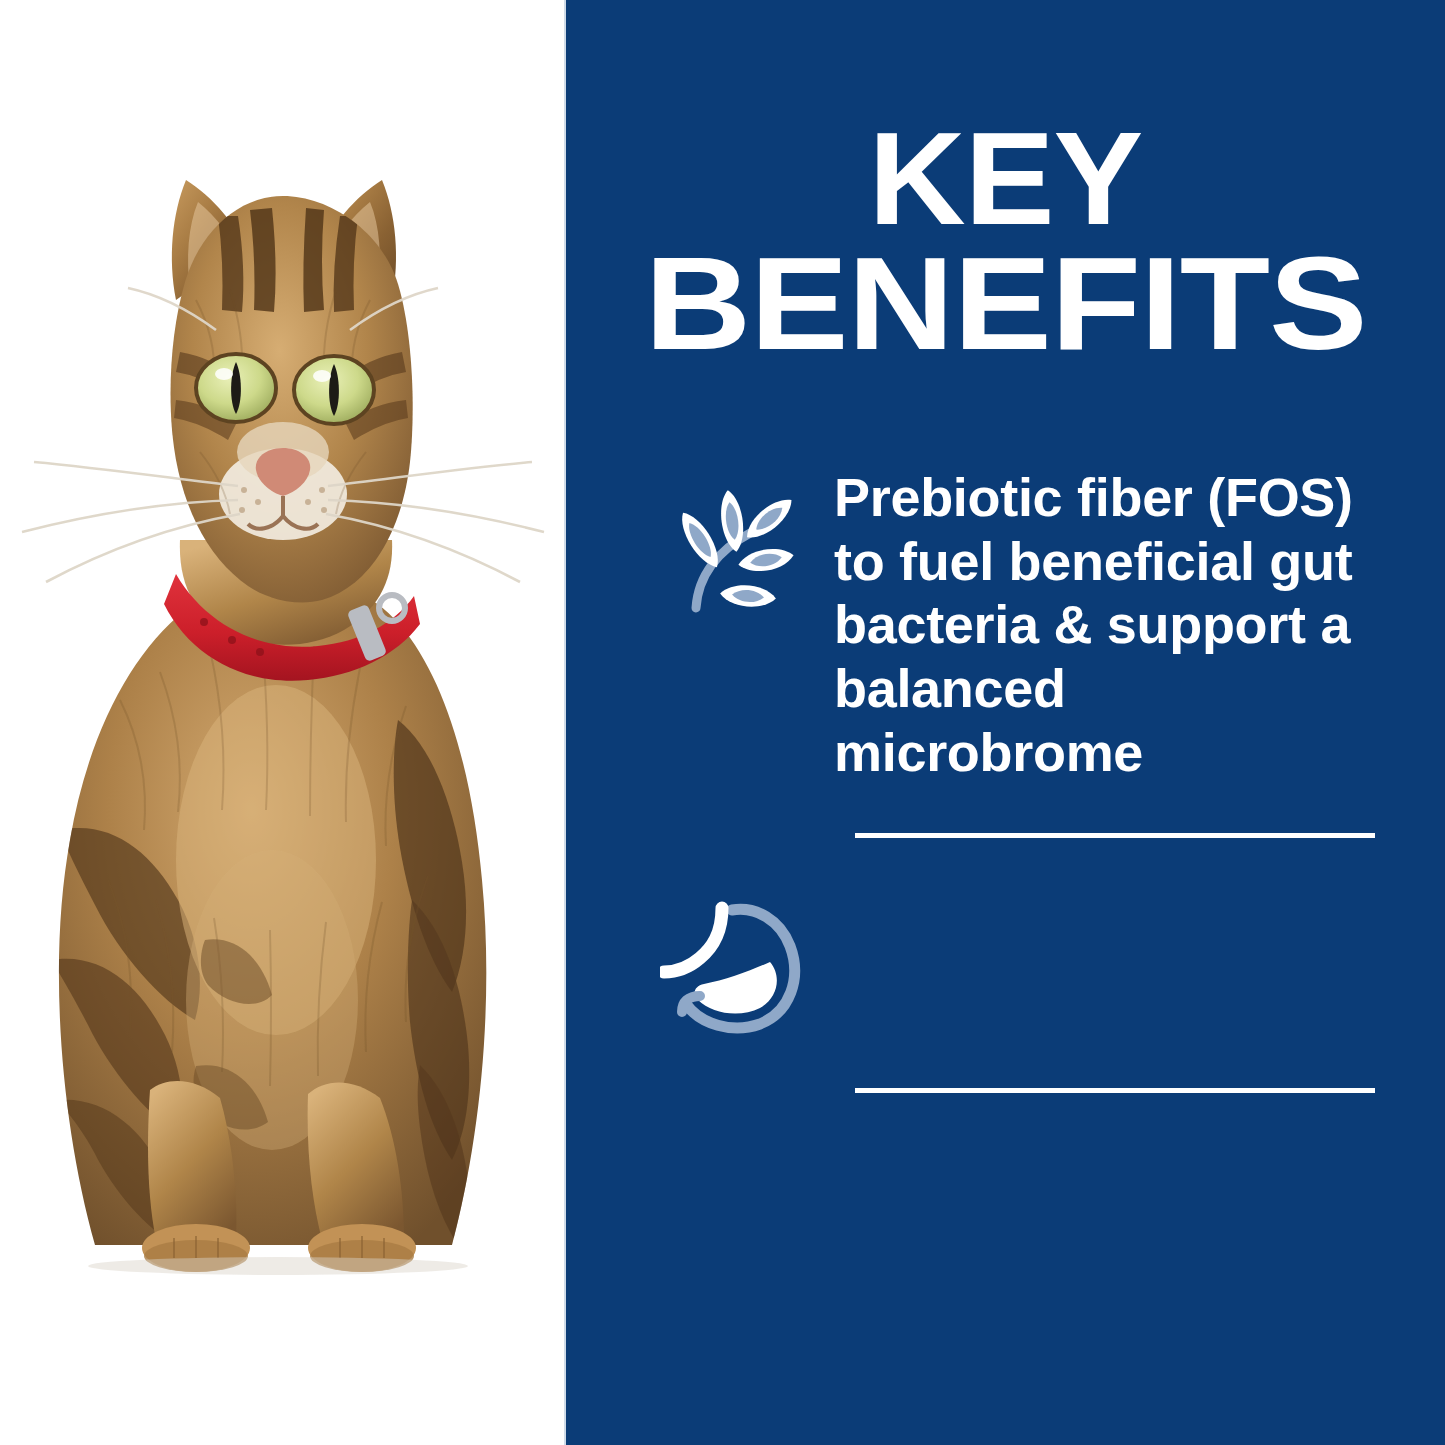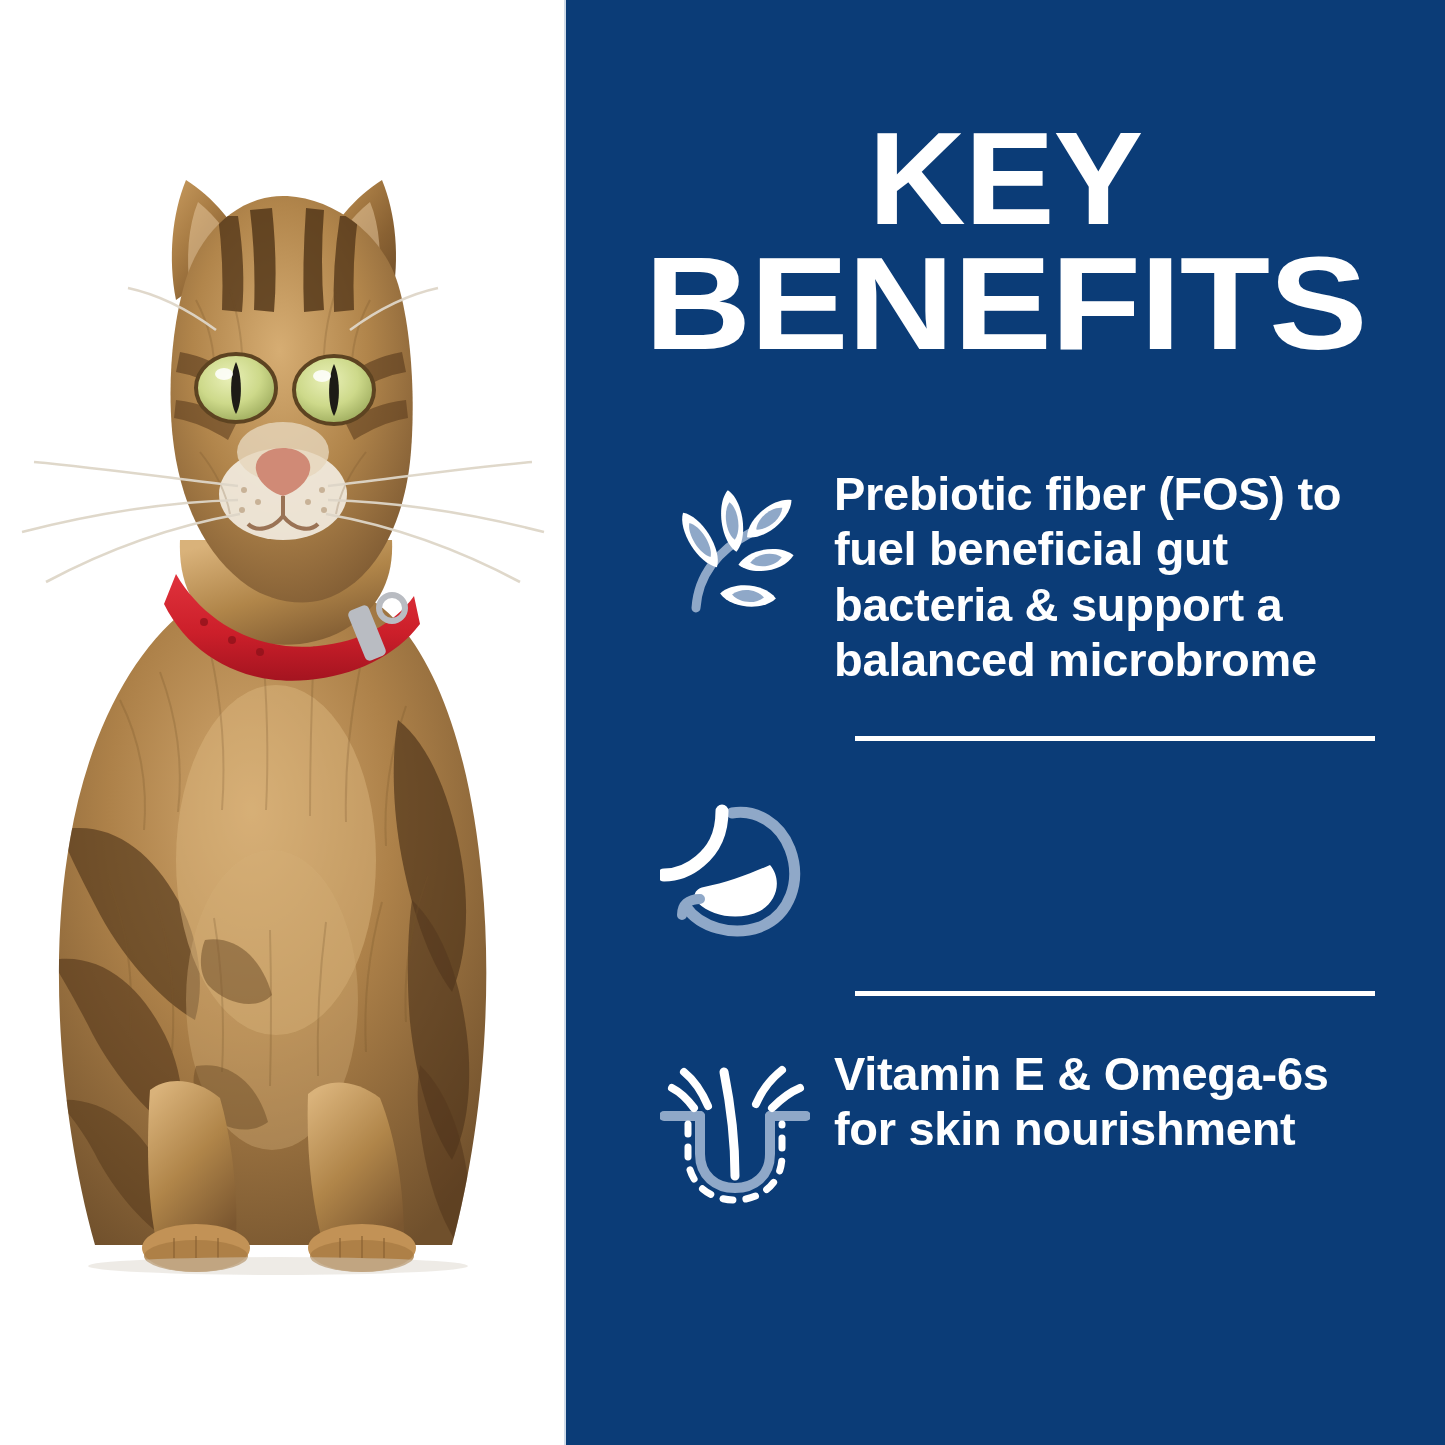--- a/index.html
+++ b/index.html
@@ -78,21 +78,21 @@
     display:flex;
     align-items:center;
     justify-content:center;
     padding-top:16px;
   }
   .benefit-icon svg { display:block; }
 
   .benefit-text {
     flex:1 1 auto;
     color:#ffffff;
-    font-size:47px;
+    font-size:54px;
     font-weight:bold;
     line-height:1.18;
     letter-spacing:-0.3px;
     padding-left:14px;
     padding-top:4px;
   }
 
   .divider {
     height:5px;
     background:#ffffff;
@@ -399,39 +399,16 @@
 
             <path d="M 40 96 C 28 96, 22 102, 22 112" fill="none" stroke="#8FA8C8" stroke-width="10" stroke-linecap="round"></path>
           </svg>
         </div>
       </div>
 
       <div class="row-gap-a"></div>
       <div class="divider"></div>
       <div class="row-gap-b"></div>
 
-      <div class="benefit-row">
-        <div class="benefit-icon">
-          <svg width="150" height="150" viewBox="0 0 150 150" xmlns="http://www.w3.org/2000/svg">
-
-            <path d="M 4 58 L 40 58" stroke="#8FA8C8" stroke-width="10" stroke-linecap="round" fill="none"></path>
-            <path d="M 110 58 L 146 58" stroke="#8FA8C8" stroke-width="10" stroke-linecap="round" fill="none"></path>
-
-            <path d="M 40 58 L 40 96 C 40 118, 56 130, 75 130 C 94 130, 110 118, 110 96 L 110 58" fill="none" stroke="#8FA8C8" stroke-width="10" stroke-linecap="round"></path>
-
-            <path d="M 75 118 C 75 86, 72 54, 64 14" fill="none" stroke="#ffffff" stroke-width="9" stroke-linecap="round"></path>
-
-            <g fill="none" stroke="#ffffff" stroke-width="8" stroke-linecap="round">
-              <path d="M 48 48 C 42 34, 34 22, 24 14"></path>
-              <path d="M 34 50 C 28 42, 20 34, 12 30"></path>
-              <path d="M 96 46 C 102 32, 112 20, 122 12"></path>
-              <path d="M 112 50 C 120 42, 130 34, 140 30"></path>
-            </g>
-
-            <path d="M 28 66 L 28 98 C 28 126, 50 142, 75 142 C 100 142, 122 126, 122 98 L 122 66" fill="none" stroke="#ffffff" stroke-width="7" stroke-linecap="round" stroke-dasharray="10 13"></path>
-          </svg>
-        </div>
-        <div class="benefit-text">Vitamin E &amp; Omega-6s for skin nourishment</div>
-      </div>
 
     </div>
   </div>
 </div>
 
 </body></html>

